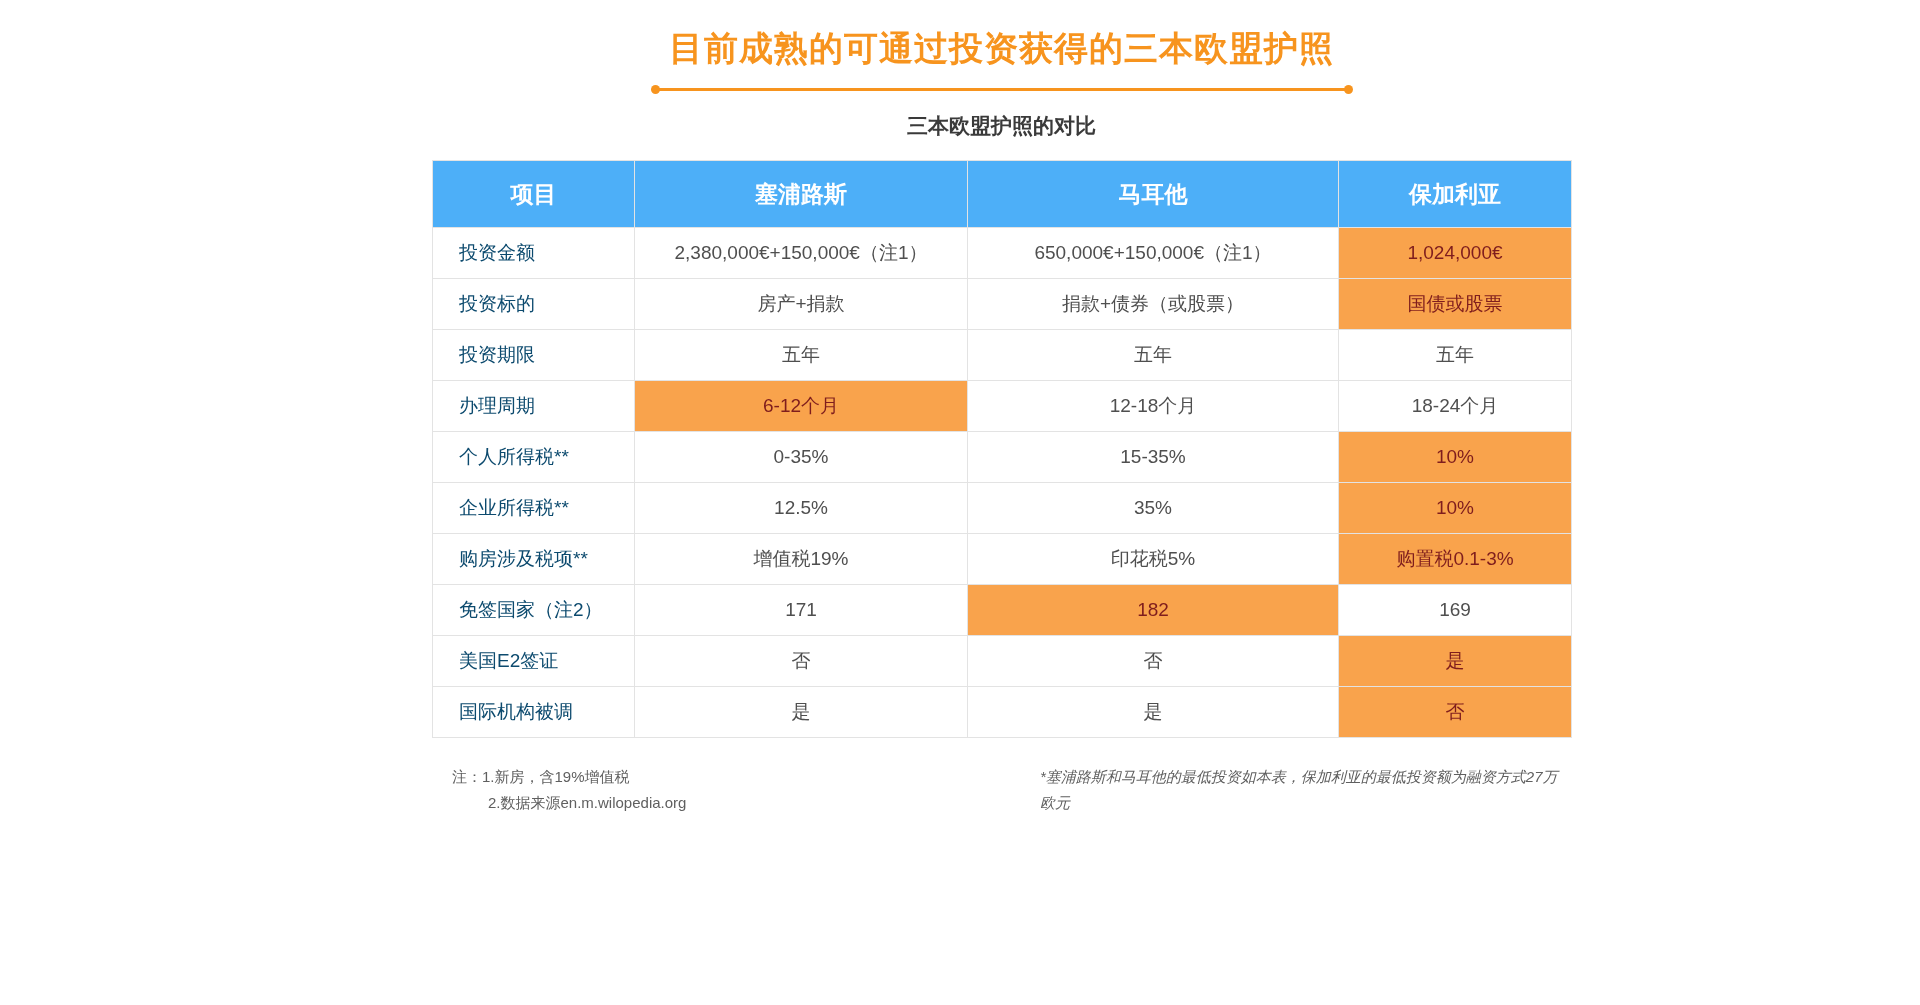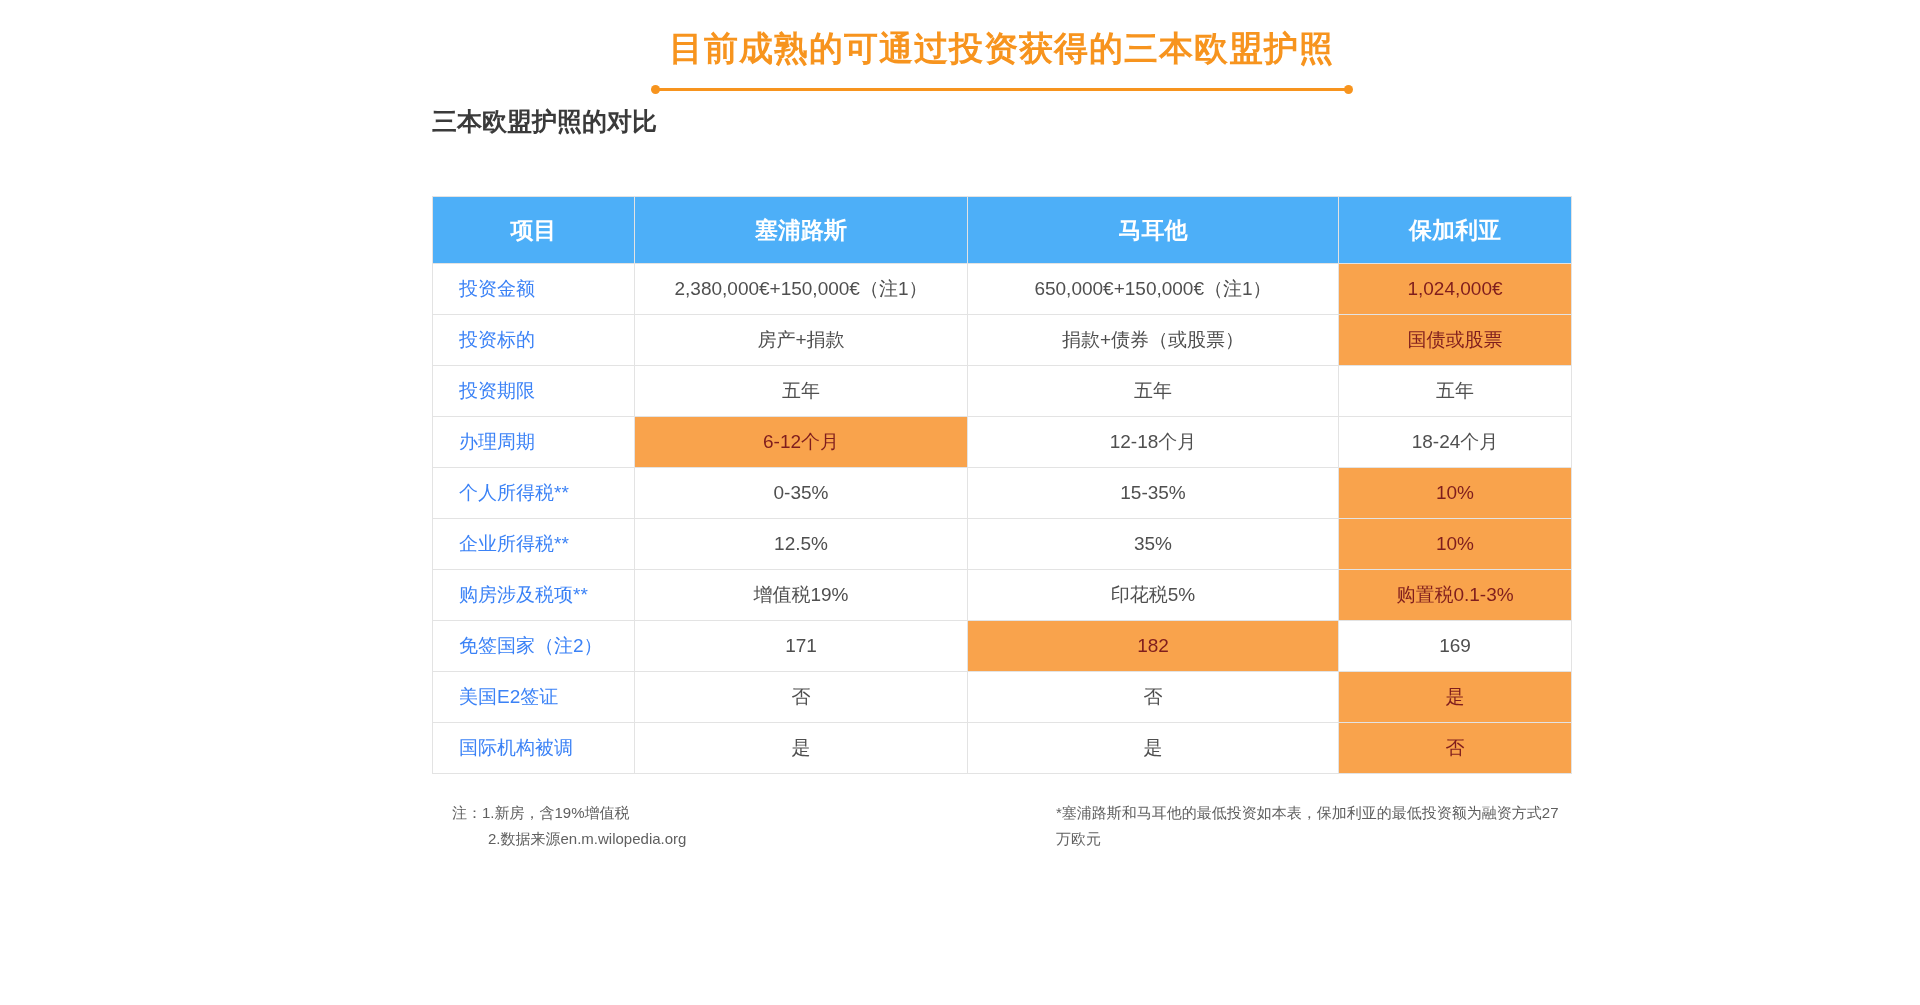--- a/index.html
+++ b/index.html
@@ -19,64 +19,64 @@
     margin: 16px auto 0 auto; background: #F7941E; border-radius: 2px;
   }
   .title-divider::before, .title-divider::after {
     content: ""; position: absolute; top: -3px; width: 9px; height: 9px;
     border-radius: 50%; background: #F7941E;
   }
   .title-divider::before { left: -4px; }
   .title-divider::after { right: -4px; }
 
   .page-subtitle {
-    margin: 14px 0 0 0; text-align: left;
-    font-size: 25px; font-weight: bold; color: #3A3A3A;
+    margin: 21px 0 0 0; text-align: center;
+    font-size: 21px; font-weight: bold; color: #3A3A3A;
   }
 
   table.cmp {
     border-collapse: collapse; table-layout: fixed;
-    width: 1139px; margin-top: 58px;
+    width: 1139px; margin-top: 20px;
   }
   col.c0 { width: 202px; }
   col.c1 { width: 333px; }
   col.c2 { width: 371px; }
   col.c3 { width: 233px; }
 
   .cmp th {
     background: #4DAFF8; color: #ffffff;
     font-size: 23px; font-weight: bold;
     height: 64px; text-align: center;
     border: 1px solid #E3E3E3;
   }
   .cmp td {
     height: 50px; background: #ffffff;
     font-size: 19px; color: #4F4F4F; text-align: center;
     border: 1px solid #E3E3E3; padding: 0 6px;
   }
-  .cmp td.label { text-align: left; padding-left: 26px; color: #3b82f6; }
+  .cmp td.label { text-align: left; padding-left: 26px; color: #0c4a6e; }
   .cmp td.hl { background: #F9A34C; color: #7f1d1d; }
 
   .special-wrap {
     display: flex; align-items: center; justify-content: flex-start;
     gap: 12px; padding: 4px 0 4px 14px; text-align: left;
   }
   .xbox-icon { width: 36px; height: 36px; flex: 0 0 auto; display: block; }
   .special-text .line1 { font-size: 16.5px; color: #4F4F4F; line-height: 1.35; }
   .special-text .line2 { font-size: 16.5px; color: #E60F12; font-weight: bold; line-height: 1.35; }
 
   .notes {
     position: relative; margin-top: 26px; width: 1139px;
     font-size: 15px; color: #5F5F5F; line-height: 26px;
   }
   .note-left { position: absolute; left: 20px; top: 0; }
   .note-left .row { display: flex; }
   .note-left .prefix { white-space: pre; }
   .note-left .indent { padding-left: 36px; }
-  .note-right { position: absolute; left: 624px; top: 0; }
+  .note-right { position: absolute; left: 608px; top: 0; font-style: italic; }
 </style>
 </head>
 <body>
 
 <div class="content">
 
   <h1 class="page-title">目前成熟的可通过投资获得的三本欧盟护照</h1>
   <div class="title-divider"></div>
   <h2 class="page-subtitle">三本欧盟护照的对比</h2>
 

